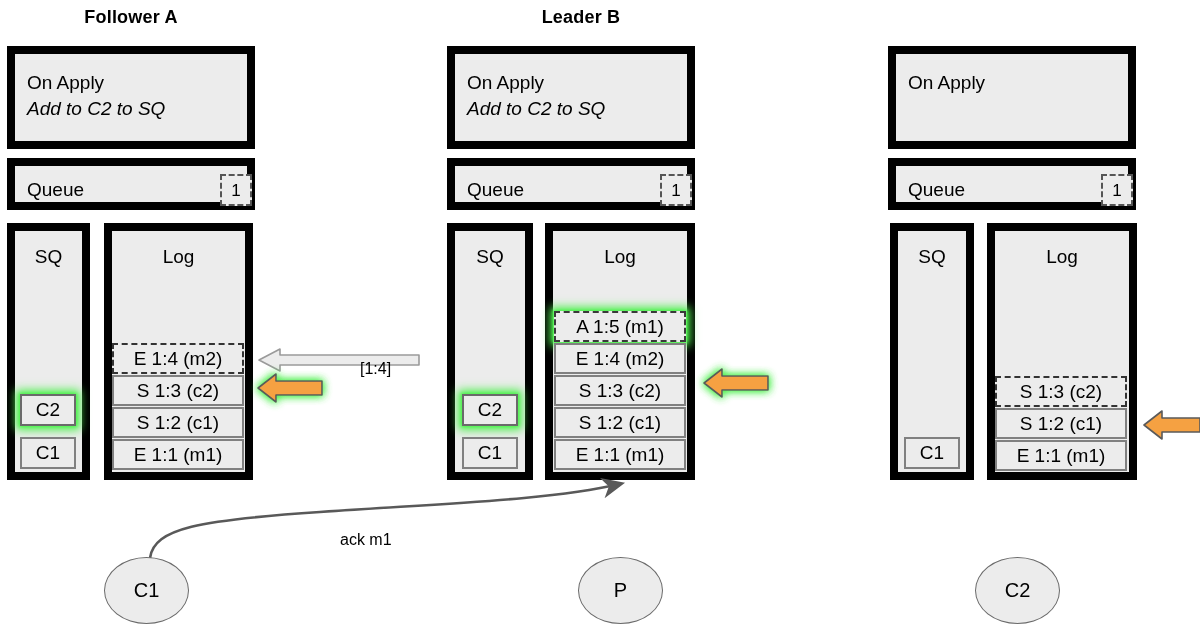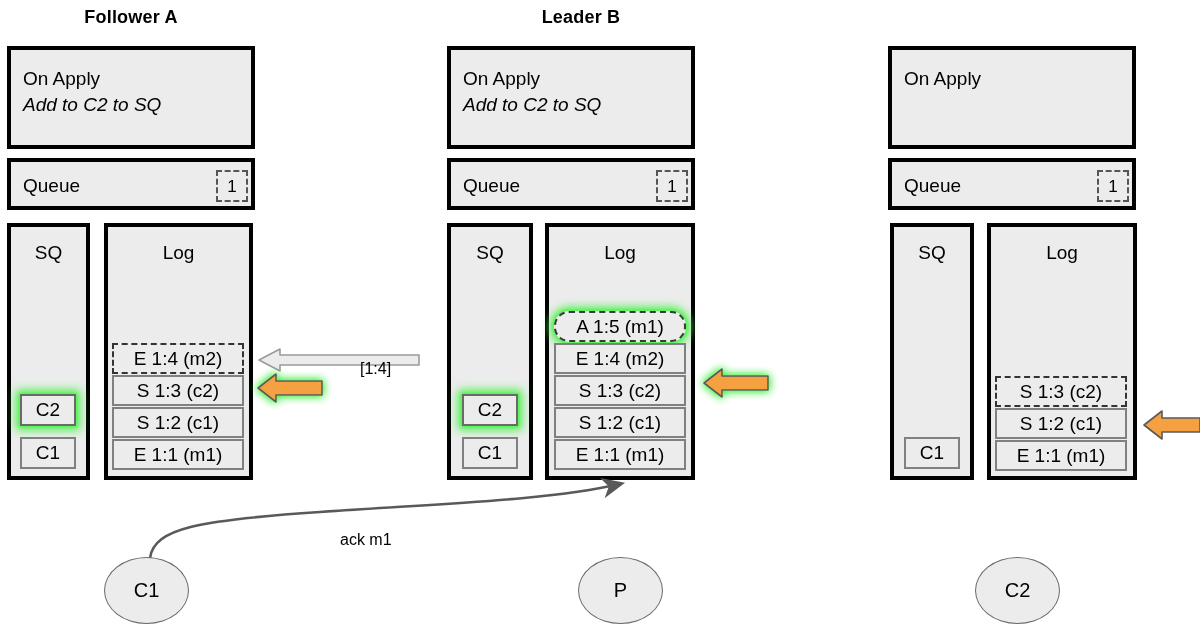--- a/index.html
+++ b/index.html
@@ -20,21 +20,21 @@
     font-weight:bold;
     text-align:center;
     color:#000;
     letter-spacing:0.2px;
   }
 
   
   .panel{
     position:absolute;
     background:#ececec;
-    border:4px solid #000000;
+    border:8px solid #000000;
     box-sizing:border-box;
   }
   .panel-label{
     position:absolute;
     font-size:19px;
     color:#000;
   }
   .panel-label.italic{font-style:italic;text-align:center;}
   .panel-label.center{
     left:0;right:0;text-align:center;
@@ -60,21 +60,20 @@
     box-sizing:border-box;
     display:flex;align-items:center;justify-content:center;
     font-size:19px;
     color:#000;
     white-space:nowrap;
   }
   .entry.dashed{border:2px dashed #333;}
   .entry.glow{
     box-shadow:0 0 9px 4px #4ef04e, 0 0 3px 1px #62ff62;
     border-color:#3a3a3a;
-    border-radius:15px;
   }
   .entry.glow-solid{
     box-shadow:0 0 9px 4px #4ef04e, 0 0 3px 1px #62ff62;
     border:2px solid #6a6a6a;
   }
 
   
   .node-circle{
     position:absolute;
     background:#ececec;

